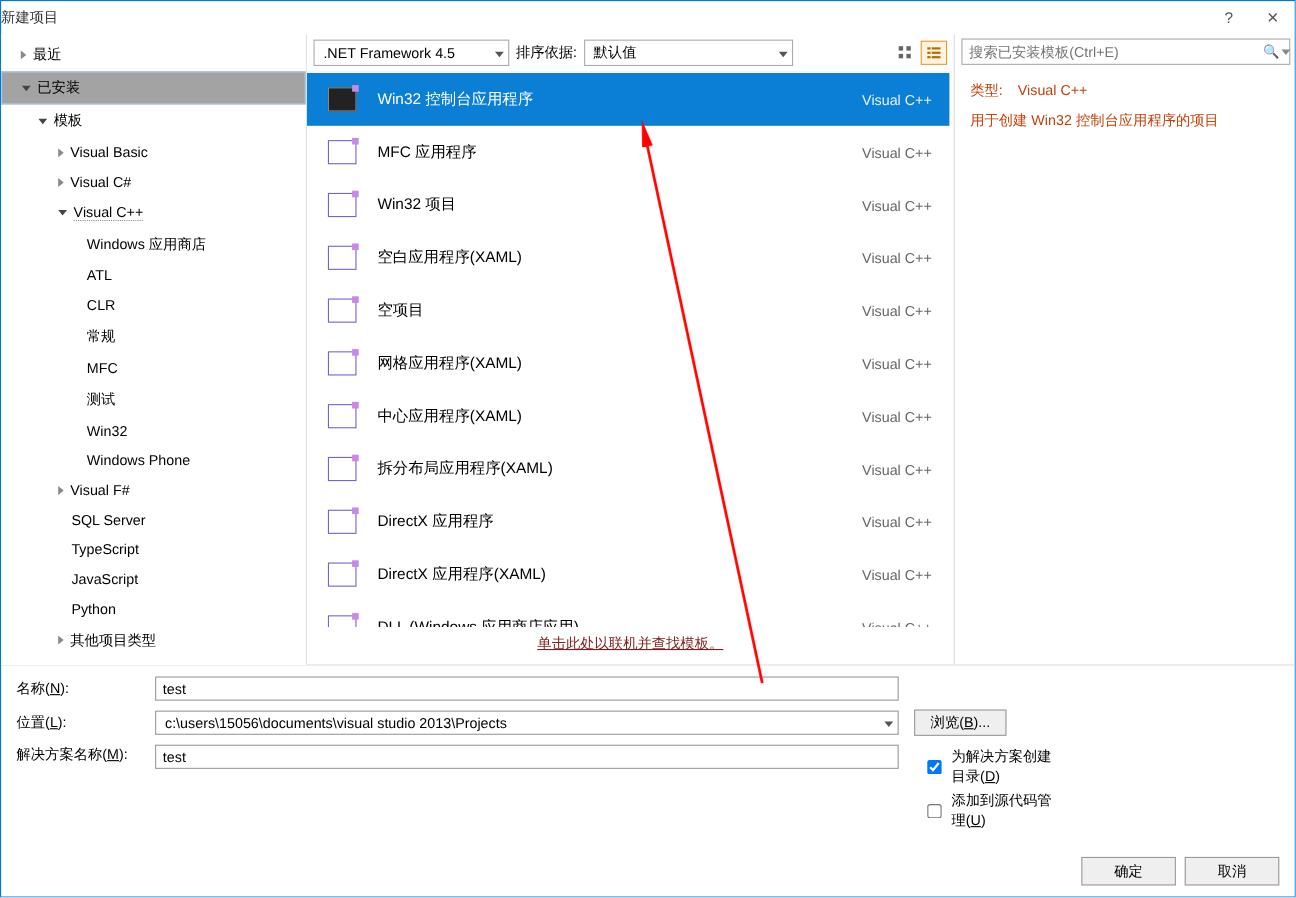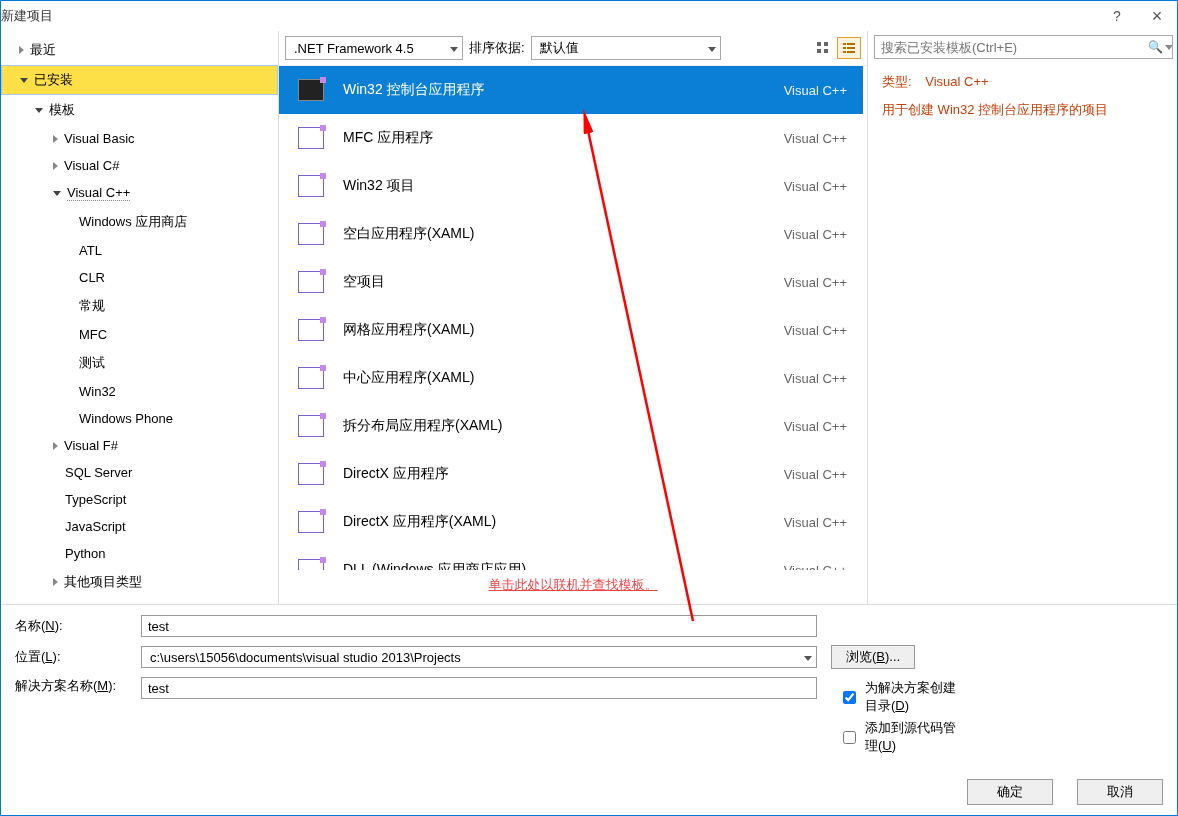--- a/index.html
+++ b/index.html
@@ -12,59 +12,59 @@
   .left { width:278px; border-right:1px solid #ddd; overflow-y:auto; background:#fff; font-size:13px; padding:4px 0 4px 0;}
   .left .sect { padding:6px 8px 6px 24px; cursor:default; display:flex; align-items:center;}
   .left .sect.top { padding-left:18px; height:30px;}
   .left .tri { display:inline-block; width:0; height:0; margin-right:6px; }
   .tri.right-e { border-top:4px solid transparent; border-bottom:4px solid transparent; border-left:5px solid #888; }
   .tri.down-f { border-left:4px solid transparent; border-right:4px solid transparent; border-top:5px solid #444; }
   .left .lvl1 { padding-left:18px; }
   .left .lvl2 { padding-left:34px; }
   .left .lvl3 { padding-left:52px; }
   .left .lvl4 { padding-left:78px; }
-  .left .highlight { background:#fde047; border:1px solid #a6c9ec; padding-top:3px; padding-bottom:3px;}
+  .left .highlight { background:#a3a3a3; border:1px solid #a6c9ec; padding-top:3px; padding-bottom:3px;}
   .left .selected { color:#000; }
   .middle { flex:1; display:flex; flex-direction:column; }
   .mid-top { height:34px; display:flex; align-items:center; padding:4px 6px; gap:6px; }
   .combo { border:1px solid #aaa; height:24px; display:flex; align-items:center; font-size:13px; padding:0 4px 0 8px; background:#fff; min-width:100px; }
   .combo .arrow { margin-left:auto; padding-left:6px;}
   .view-btns { margin-left:auto; display:flex; gap:2px; }
   .vbtn { width:24px; height:22px; border:1px solid transparent; display:flex; align-items:center; justify-content:center; }
   .vbtn.active { border-color:#e0a030; background:#fff3e0; }
   .list { flex:1; overflow:hidden; position:relative; border-top:1px solid #eee;}
   .list-scroll { position:absolute; inset:0; overflow-y:auto; padding-right:4px;}
   .item { height:48px; display:flex; align-items:center; padding:0 16px; gap:16px; cursor:default; font-size:14px;}
   .item.sel { background:#0b7fd6; color:#fff; }
   .item .ico { width:32px; height:28px; display:flex; align-items:center; justify-content:center; }
   .item .ico .box { width:26px; height:22px; border:1.5px solid #7a5fce; position:relative; background:#fff; }
   .item .ico .box::after { content:""; position:absolute; top:-3px; right:-3px; width:6px; height:6px; background:#c58ae6; }
   .item.sel .ico .box { background:#222; border-color:#888;}
   .item .name { flex:1; }
   .item .lang { font-size:13px; color:#666; }
   .item.sel .lang { color:#e8f1fa;}
   .list-footer { text-align:center; font-size:13px; padding:6px 0 10px; }
-  .list-footer a { color:#ef4444; text-decoration:underline; cursor:default;}
+  .list-footer a { color:#7f1d1d; text-decoration:underline; cursor:default;}
   .right { width:310px; border-left:1px solid #ddd; display:flex; flex-direction:column; }
   .right .search { margin:4px 6px 0; display:flex;justify-content:space-between; }
   .right .search input { flex:1; height:24px; border:1px solid #aaa; font-size:13px; padding:2px 20px 2px 6px; color:#888; }
   .right .search .sicon { width:20px; margin-left:-22px; display:flex; align-items:center; justify-content:center; color:#666; font-size:12px;}
   .right .desc { padding:14px 14px 0; font-size:13px; color:#c2410c;}
   .right .desc .typerow { margin-bottom:10px;}
   .right .desc .typerow b { font-weight:normal; margin-right:10px;}
   .bottom { border-top:1px solid #ddd; padding:10px 14px 10px 14px; font-size:13px;}
   .form-row { display:flex; align-items:center; margin-bottom:8px; gap:6px;}
   .form-row label { width:120px;}
   .form-row input[type=text] { height:22px; border:1px solid #999; font-size:13px; padding:1px 6px; }
   .form-row .w1 { width:676px; }
   .form-row .w2 { width:676px; }
   .btn-s { height:24px; border:1px solid #999; background:#efefef; font-size:13px; padding:0 14px; margin-left:8px; cursor:default;}
   .checks { margin-left:0; display:flex; flex-direction:column; gap:4px; padding-top:2px;}
   .checks label { display:flex; align-items:center; gap:6px;}
-  .buttons { display:flex; justify-content:flex-end; gap:24px; padding:6px 14px 10px; }
+  .buttons { display:flex; justify-content:flex-end; gap:8px; padding:6px 14px 10px; }
   .buttons button { width:86px; height:26px; border:1px solid #999; background:#efefef; font-size:13px; cursor:default;}
   .u { text-decoration:underline; }
   .caret { display:inline-block; width:0; height:0; border-left:4px solid transparent; border-right:4px solid transparent; border-top:5px solid #555; margin-left:2px; vertical-align:middle;}
 </style>
 </head>
 <body>
 
 <div class="window">
 
   <div class="titlebar">

